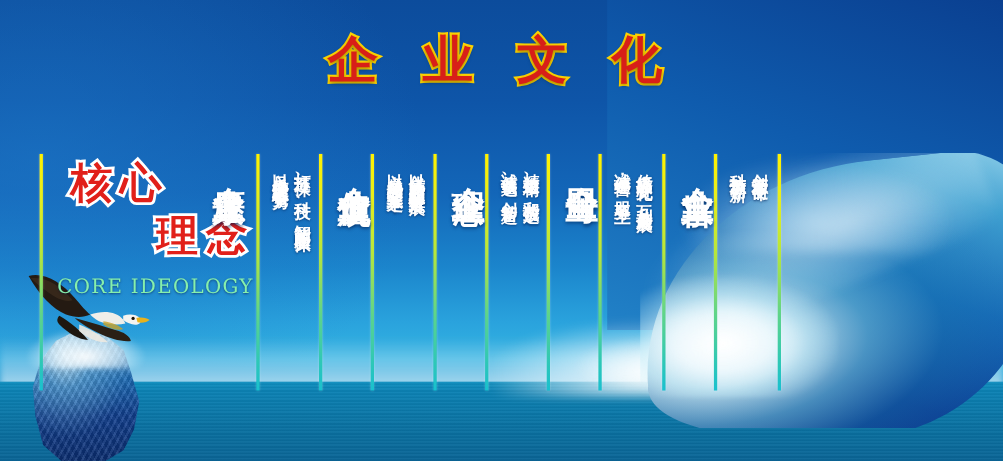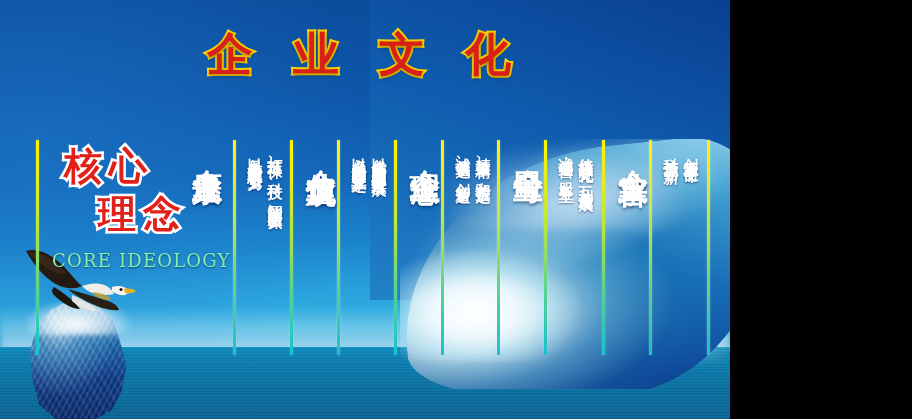--- a/index.html
+++ b/index.html
@@ -1,18 +1,18 @@
 <!DOCTYPE html>
 <html><head>
 <meta charset="utf-8">
 <style>
   html,body{margin:0;padding:0;background:#000;}
   #poster{
     position:relative;
-    width:730px;height:419px;
+    width:912px;height:419px;
     overflow:hidden;
     font-family:"DejaVu Sans","Liberation Sans",sans-serif;
     background:#0d4f9e;
   }
 
   
   .bg-base{
     position:absolute;inset:0;
     background:
       linear-gradient(to bottom,
@@ -150,21 +150,21 @@
     position:absolute;left:52px;top:6px;width:180px;height:170px;
   }
   .core-line{
     font-weight:bold;color:#e1201a;
     -webkit-text-stroke:5px #ffffff;
     paint-order:stroke fill;
     font-size:38px;letter-spacing:7px;
     line-height:1.1;
   }
   .core-l1{ margin-left:12px; }
-  .core-l2{ margin-left:46px; margin-top:6px;}
+  .core-l2{ margin-left:46px; margin-top:6px;text-align:right;}
   .core-en{
     margin-top:14px;margin-left:0px;
     color:#86efac;font-family:"DejaVu Serif","Liberation Serif",serif;
     font-size:18px;letter-spacing:1.2px;
     text-shadow:0 1px 2px rgba(0,20,60,.6);
   }
 
   
   .vcol{
     position:absolute;top:0;

